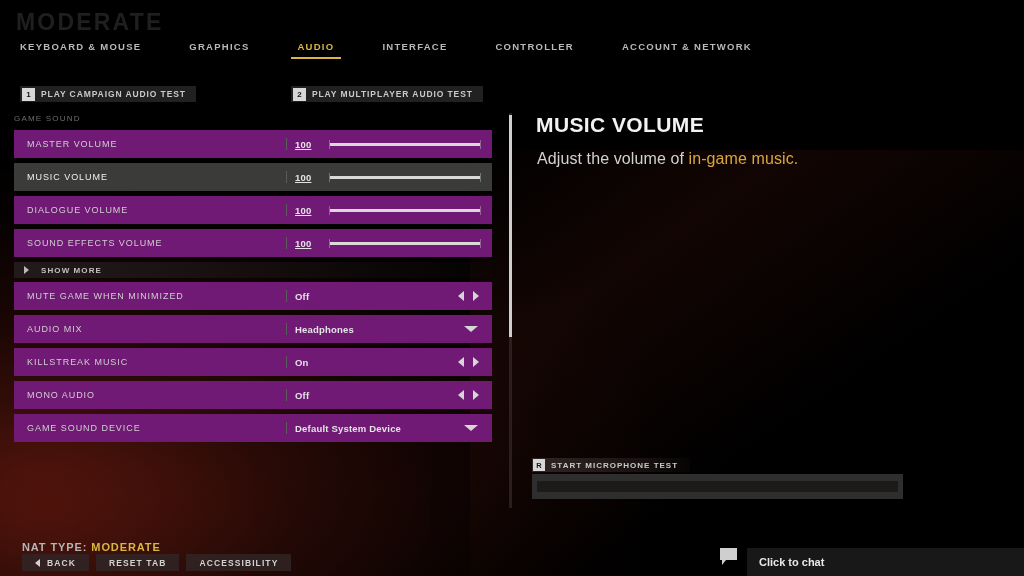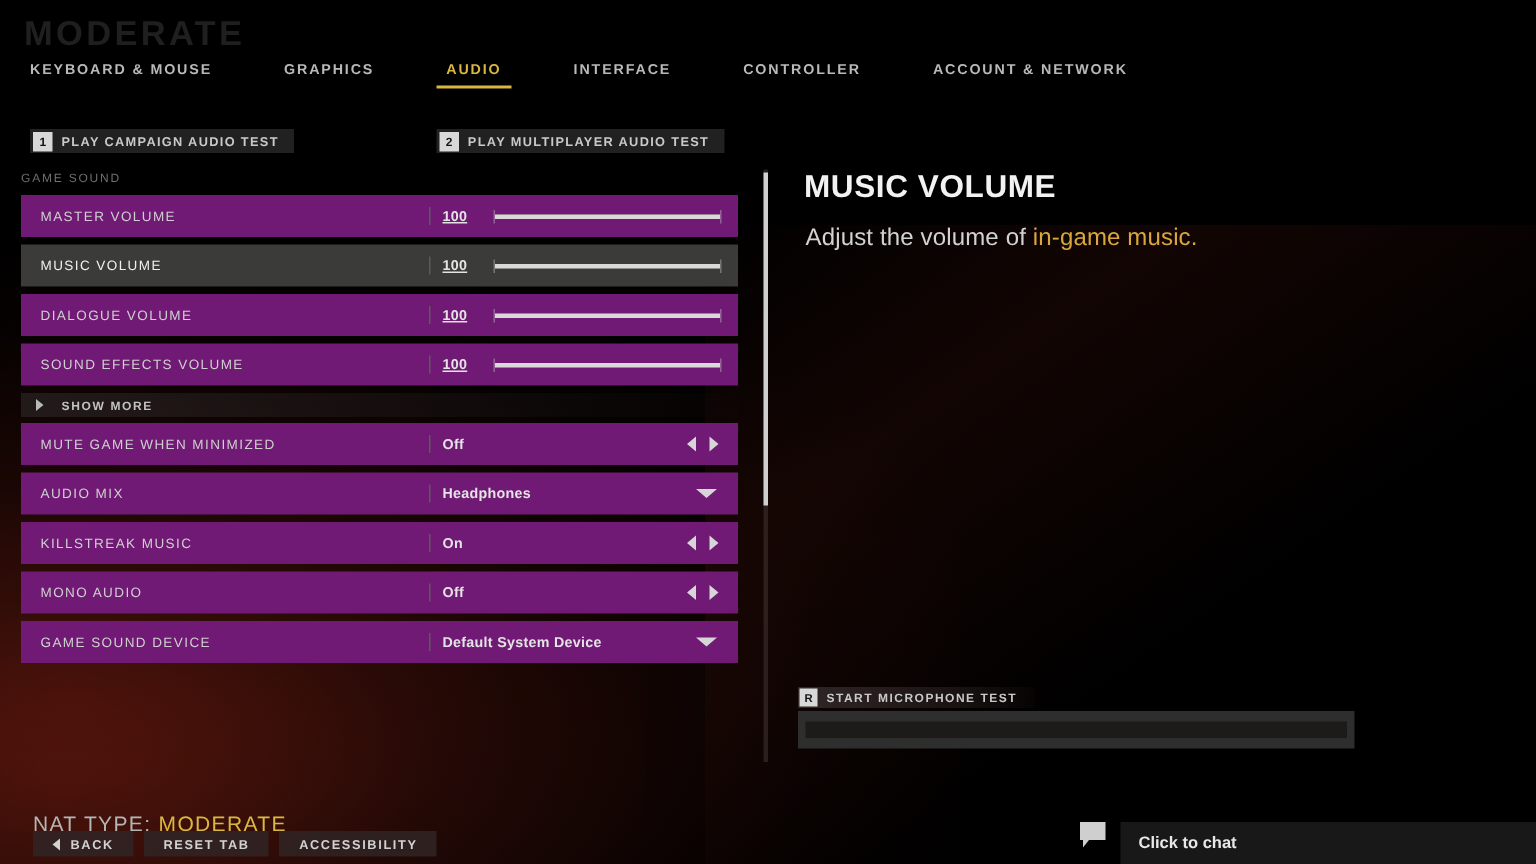--- a/index.html
+++ b/index.html
@@ -377,23 +377,23 @@
     width: 361px;
     height: 11px;
     background: #1d1a1a;
   }
 
   
   .nat {
     position: absolute;
     left: 22px;
     top: 541px;
-    font-size: 14px;
+    font-size: 11px;
     letter-spacing: 0.9px;
-    font-weight: 400;
+    font-weight: 700;
     color: #b5b5b5;
   }
   .nat .val { color: #d9b740; }
 
   .footer-btns {
     position: absolute;
     left: 22px;
     top: 554px;
     display: flex;
     align-items: center;

